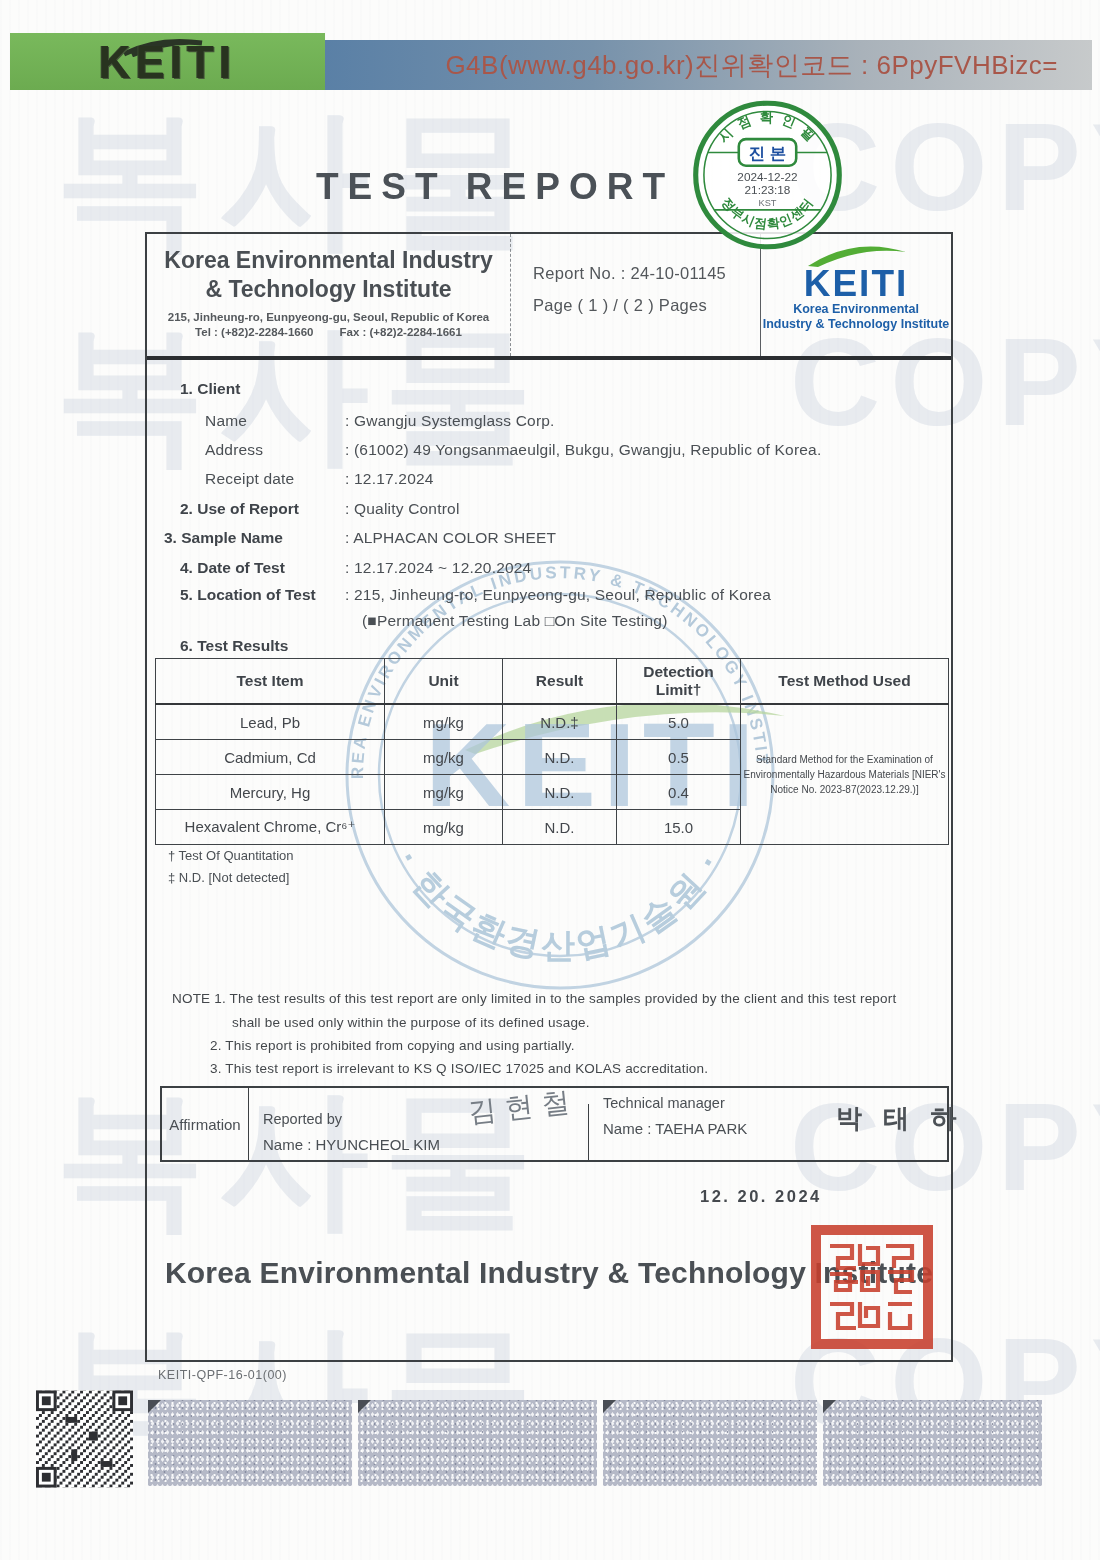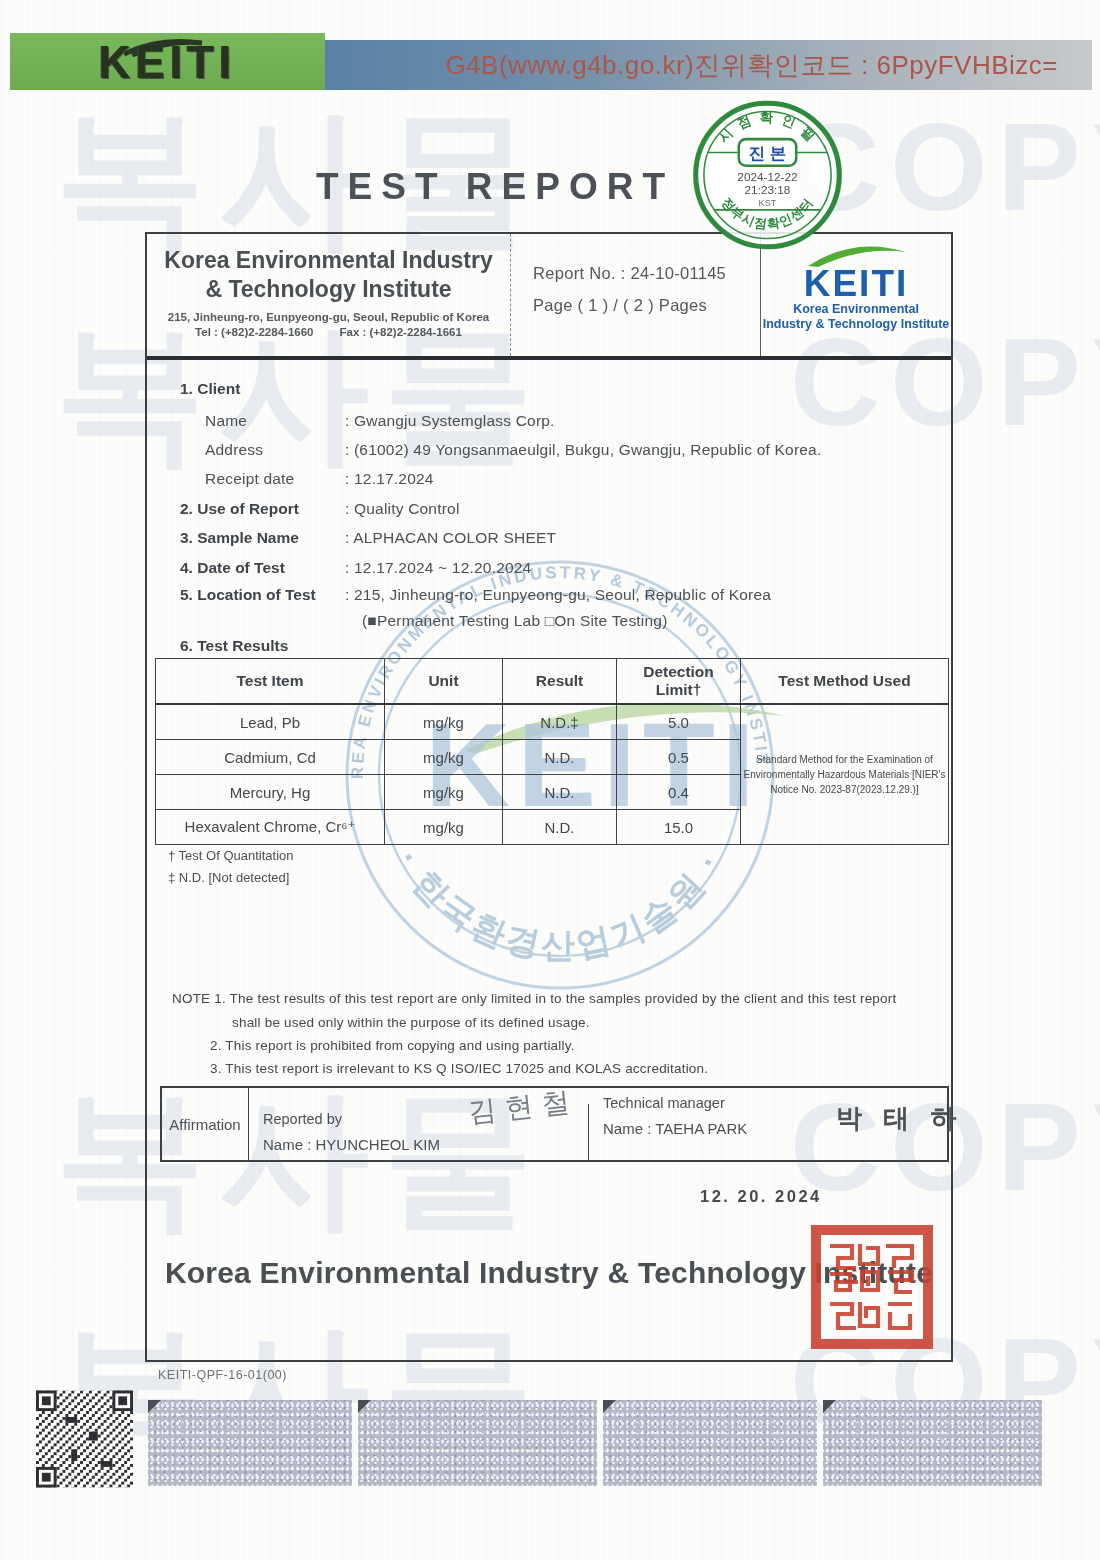--- a/index.html
+++ b/index.html
@@ -167,21 +167,21 @@
 
   <div class="abs lbl z2" style="left:180px;top:380px;">1. Client</div>
   <div class="abs val z2" style="left:205px;top:412px;">Name</div>
   <div class="abs val z2" style="left:345px;top:412px;">: Gwangju Systemglass Corp.</div>
   <div class="abs val z2" style="left:205px;top:441px;">Address</div>
   <div class="abs val z2" style="left:345px;top:441px;">: (61002) 49 Yongsanmaeulgil, Bukgu, Gwangju, Republic of Korea.</div>
   <div class="abs val z2" style="left:205px;top:470px;">Receipt date</div>
   <div class="abs val z2" style="left:345px;top:470px;">: 12.17.2024</div>
   <div class="abs lbl z2" style="left:180px;top:500px;">2. Use of Report</div>
   <div class="abs val z2" style="left:345px;top:500px;">: Quality Control</div>
-  <div class="abs lbl z2" style="left:180px;top:529px;">3. Sample Name</div>
+  <div class="abs lbl z2" style="left:164px;top:529px;">3. Sample Name</div>
   <div class="abs val z2" style="left:345px;top:529px;">: ALPHACAN COLOR SHEET</div>
   <div class="abs lbl z2" style="left:180px;top:559px;">4. Date of Test</div>
   <div class="abs val z2" style="left:345px;top:559px;">: 12.17.2024 ~ 12.20.2024</div>
   <div class="abs lbl z2" style="left:180px;top:586px;">5. Location of Test</div>
   <div class="abs val z2" style="left:345px;top:586px;">: 215, Jinheung-ro, Eunpyeong-gu, Seoul, Republic of Korea</div>
   <div class="abs val z2" style="left:362px;top:612px;">(■Permanent Testing Lab □On Site Testing)</div>
   <div class="abs lbl z2" style="left:180px;top:637px;">6. Test Results</div>
 
   <table class="results abs z2" style="left:155px;top:658px;">
     <colgroup>

